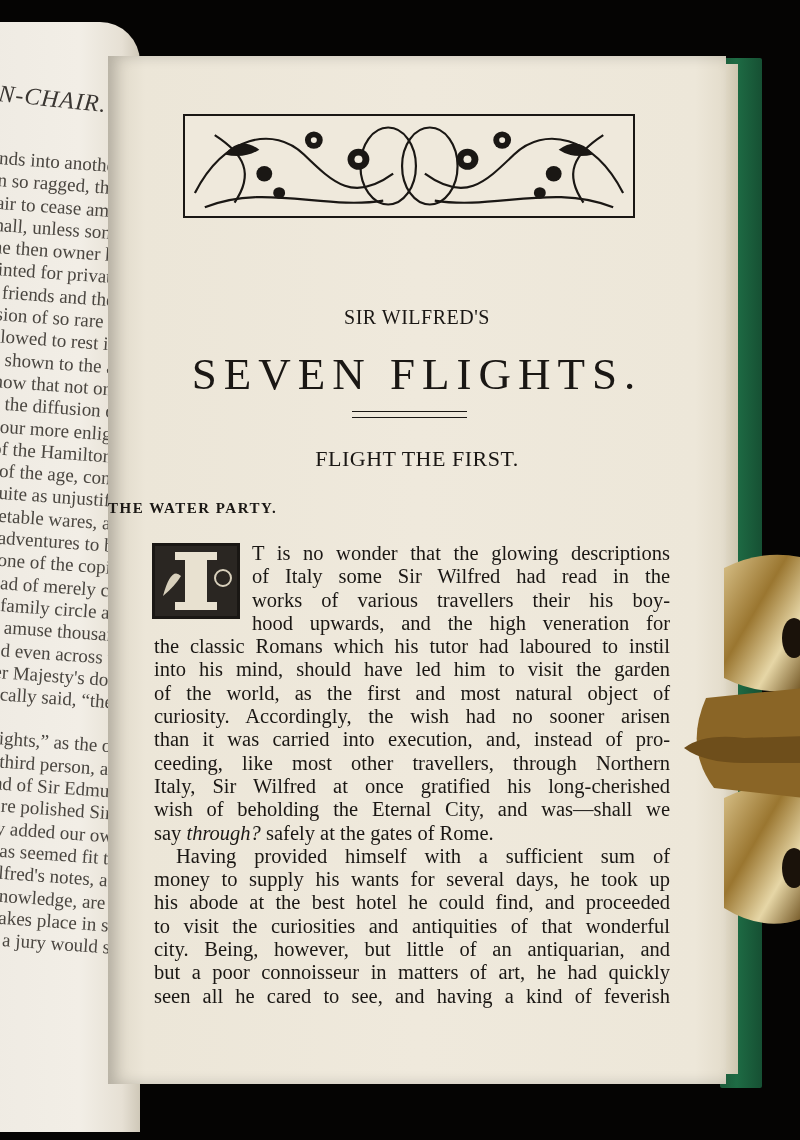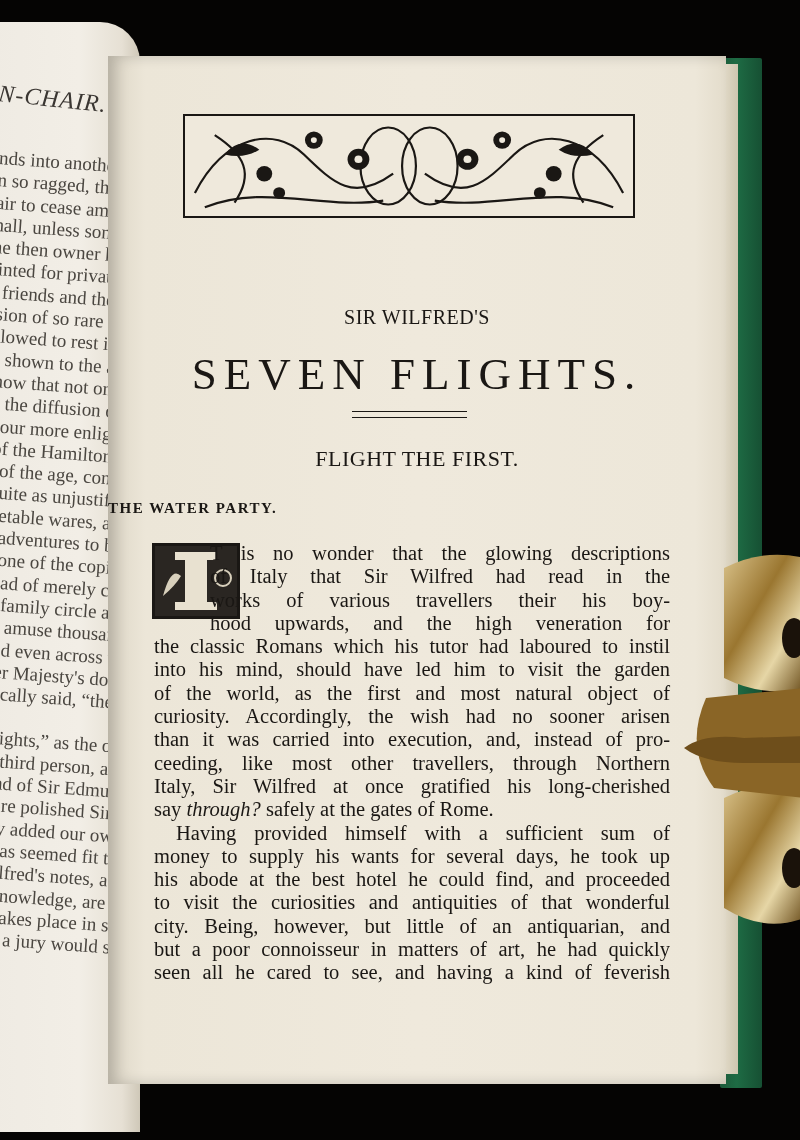--- a/index.html
+++ b/index.html
@@ -57,21 +57,21 @@
   .dropcap {
     position:absolute; left:44px; top:487px; width:88px; height:76px;
     border:3px solid #1a1714; box-sizing:border-box; background:#2a2622;
   }
   .dropcap svg { width:100%; height:100%; display:block; }
   .body-text {
     position:absolute; left:46px; top:486px; width:516px;
     color:#1a1714; font-size:20.5px; line-height:23.3px;
   }
   .body-text .ln { display:block; white-space:nowrap; text-align:justify; text-align-last:justify; height:23.3px; }
-  .body-text .ln.indented { margin-left:56px; }
+  .body-text .ln.indented { margin-left:98px; }
   .body-text .ln.last { text-align-last:left; }
   .body-text .ln.para { text-indent:22px; }
   
   .clip { position:absolute; left:684px; top:548px; width:120px; height:380px; }
   .clip svg { width:100%; height:100%; display:block; }
 </style>
 </head>
 <body>
 
 <div class="cover"></div>
@@ -166,30 +166,31 @@
       <rect x="20" y="6" width="42" height="8" fill="#e8e1d0"></rect>
       <rect x="20" y="56" width="42" height="8" fill="#e8e1d0"></rect>
       <path d="M8 50 q8 -30 18 -20 q-6 10 -18 20z" fill="#d8d0bc"></path>
       <circle cx="68" cy="32" r="8" fill="none" stroke="#d8d0bc" stroke-width="2"></circle>
       <text x="41" y="10" fill="transparent">I</text>
     </svg>
   </div>
 
   <div class="body-text">
     <span class="ln indented">T is no wonder that the glowing descriptions</span>
-    <span class="ln indented">of Italy that Sir Wilfred had read in the</span>
+    <span class="ln indented">of Italy some Sir Wilfred had read in the</span>
     <span class="ln indented">works of various travellers their his boy-</span>
     <span class="ln indented">hood upwards, and the high veneration for</span>
     <span class="ln">the classic Romans which his tutor had laboured to instil</span>
     <span class="ln">into his mind, should have led him to visit the garden</span>
     <span class="ln">of the world, as the first and most natural object of</span>
     <span class="ln">curiosity. Accordingly, the wish had no sooner arisen</span>
     <span class="ln">than it was carried into execution, and, instead of pro-</span>
     <span class="ln">ceeding, like most other travellers, through Northern</span>
     <span class="ln">Italy, Sir Wilfred at once gratified his long-cherished</span>
+    <span class="ln">wish of beholding the Eternal City, and was—shall we</span>
     <span class="ln last"><span>say </span><i>through?</i><span> safely at the gates of Rome.</span></span>
     <span class="ln para">Having provided himself with a sufficient sum of</span>
     <span class="ln">money to supply his wants for several days, he took up</span>
     <span class="ln">his abode at the best hotel he could find, and proceeded</span>
     <span class="ln">to visit the curiosities and antiquities of that wonderful</span>
     <span class="ln">city. Being, however, but little of an antiquarian, and</span>
     <span class="ln">but a poor connoisseur in matters of art, he had quickly</span>
     <span class="ln">seen all he cared to see, and having a kind of feverish</span>
   </div>
 </div>

